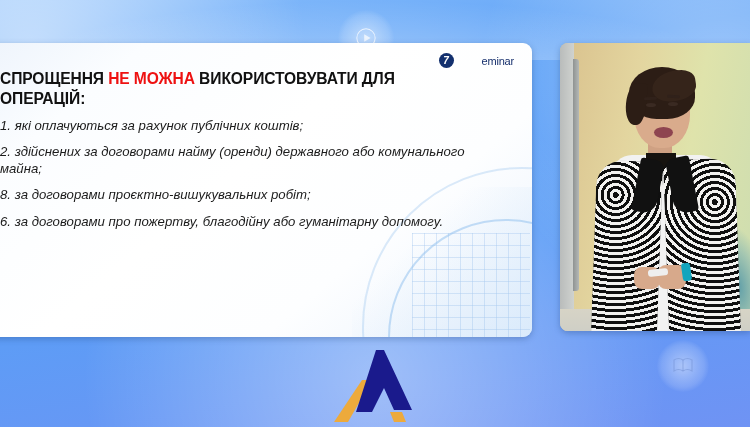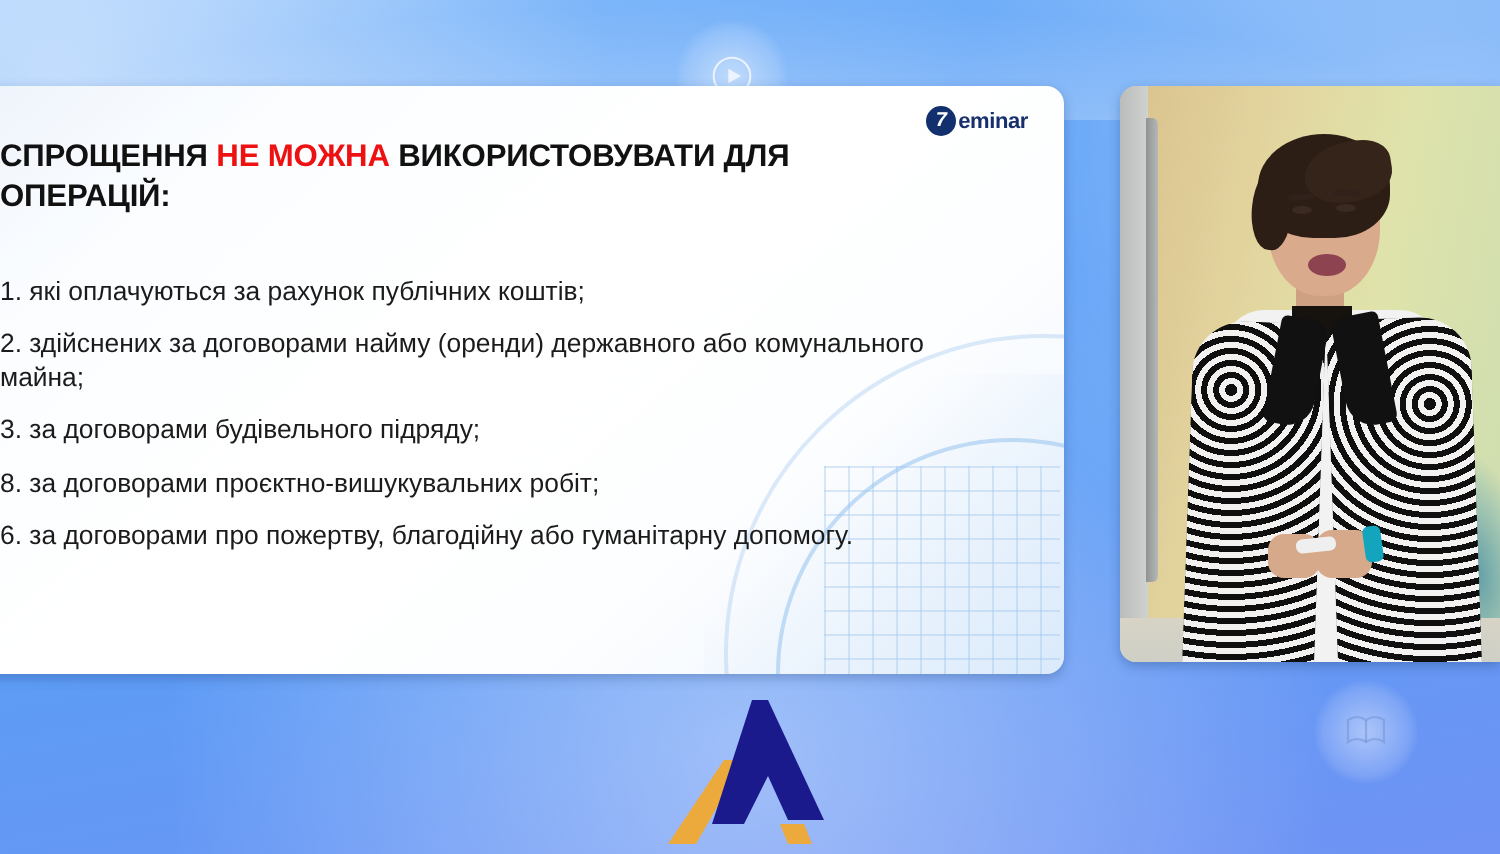--- a/index.html
+++ b/index.html
@@ -74,33 +74,33 @@
     z-index:4;
   }
   #logo-badge{
     width:15px; height:15px; border-radius:50%;
     background:#13306e;
     color:#fff; font-size:10px; font-weight:bold;
     display:flex; align-items:center; justify-content:center;
     line-height:1; font-style:italic;
   }
   #logo-word{
-    font-size:11px; font-weight:bold; color:#17306d; letter-spacing:-.2px;
+    font-size:11px; font-weight:normal; color:#17306d; letter-spacing:-.2px;padding-left:27px;
   }
 
   
   #slide-body{
     position:absolute; left:14px; top:26px; right:58px; z-index:3;
   }
   #slide-title{
     font-size:15.6px; font-weight:bold; color:#111; line-height:1.28;
     letter-spacing:-.1px;
   }
   #slide-title .hl{ color:#ee1111; }
-  #bullets{ list-style:none; margin-top:28px; }
+  #bullets{ list-style:none; margin-top:8px;font-style:italic; }
   #bullets li{
     font-size:13.2px; color:#1b1b1b; line-height:1.30; margin-bottom:9px;
     padding-right:8px;
   }
 
   
   #video{
     position:absolute; left:560px; top:43px; width:190px; height:288px;
     border-radius:8px 0 0 8px;
     overflow:hidden;
@@ -231,21 +231,20 @@
     <span id="logo-word">eminar</span>
   </div>
 
   <div id="slide-body">
     <h1 id="slide-title">
       <span>СПРОЩЕННЯ </span><span class="hl">НЕ МОЖНА</span><span> ВИКОРИСТОВУВАТИ ДЛЯ ОПЕРАЦІЙ:</span>
     </h1>
     <ul id="bullets">
       <li>1. які оплачуються за рахунок публічних коштів;</li>
       <li>2. здійснених за договорами найму (оренди) державного або комунального майна;</li>
-      <li>3. за договорами будівельного підряду;</li>
       <li>8. за договорами проєктно-вишукувальних робіт;</li>
       <li>6. за договорами про пожертву, благодійну або гуманітарну допомогу.</li>
     </ul>
   </div>
 </div>
 
 <div id="video">
   <div id="v-wall-left"></div>
   <div id="v-wall-edge"></div>
   <div id="v-plant"></div>

